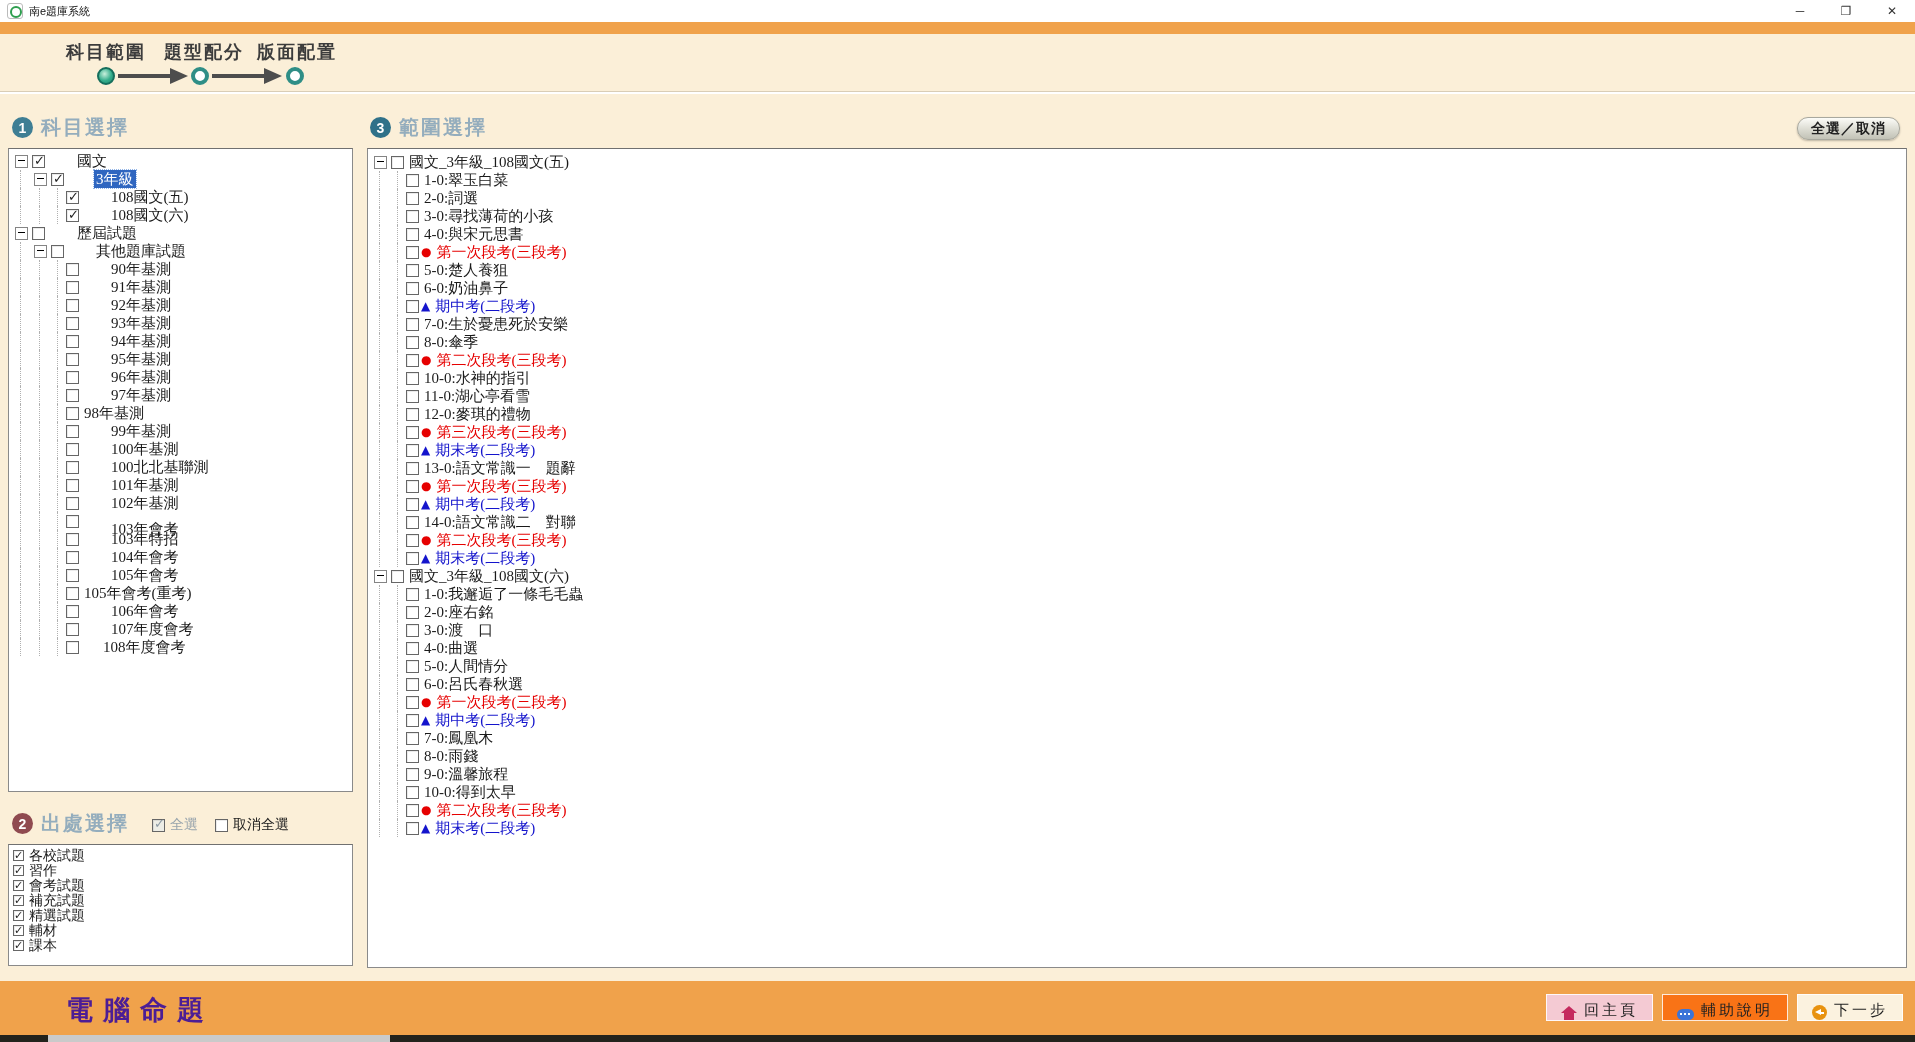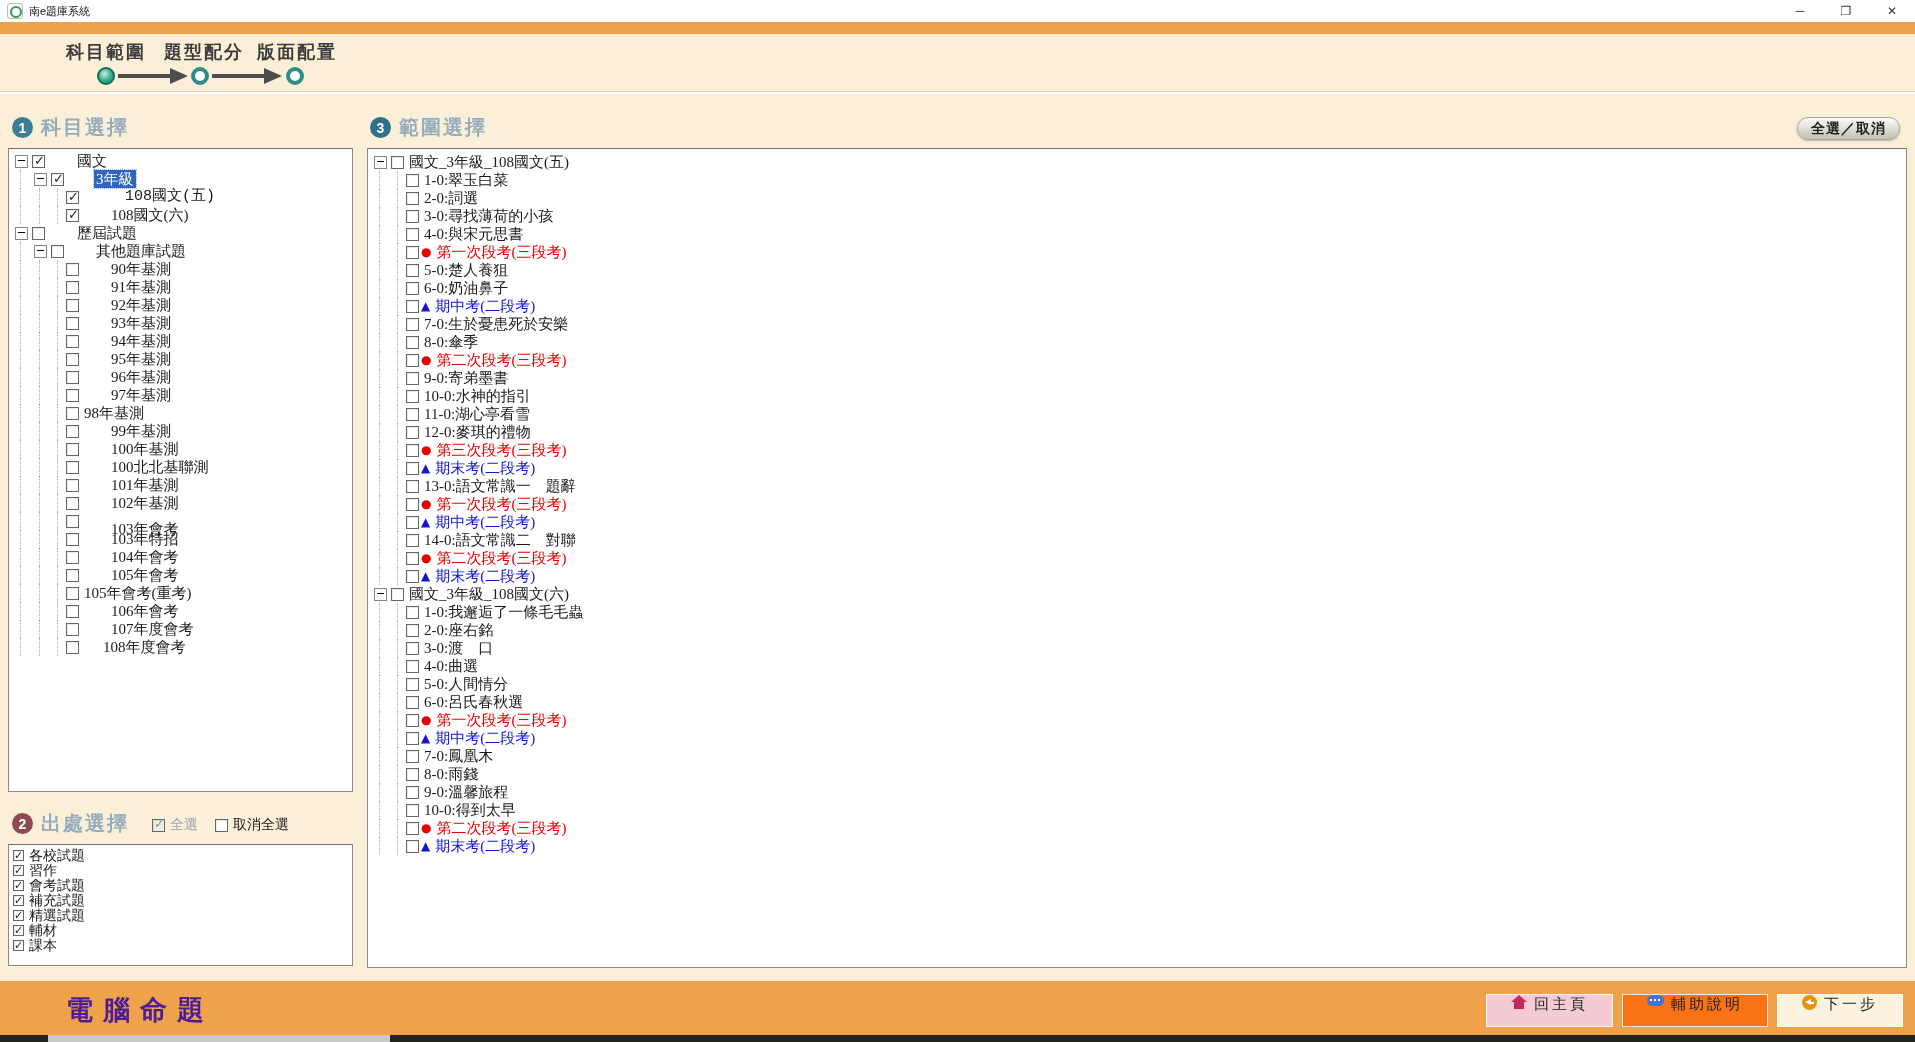--- a/index.html
+++ b/index.html
@@ -72,21 +72,21 @@
   
   .toggle-btn{position:absolute;left:1797px;top:117px;width:101px;height:21px;border-radius:11px;
               border:1px solid #A8A89E;background:linear-gradient(#FCFCF8,#D8D8CE 60%,#C2C2B6);
               font-size:14px;font-weight:bold;color:#222;display:flex;align-items:center;justify-content:center;
               letter-spacing:1px;box-shadow:0 1px 2px rgba(0,0,0,0.25);cursor:default;}
 
   
   .footer{position:absolute;left:0;top:981px;width:100%;height:54px;background:#F0A24B;}
   .brand{position:absolute;left:66px;top:11px;font-size:27px;font-weight:bold;color:#4c1d95;letter-spacing:10px;}
   .fbtns{position:absolute;right:12px;top:13px;display:flex;gap:9px;}
-  .fbtn{height:33px;min-width:75px;padding:0 24px;display:flex;align-items:flex-start;justify-content:center;gap:7px;
+  .fbtn{height:27px;min-width:75px;padding:0 14px;display:flex;align-items:flex-end;justify-content:center;gap:7px;
         font-size:15px;color:#222;letter-spacing:3px;border:1px solid rgba(255,255,255,0.85);box-sizing:border-box;cursor:default;}
   .btn-home{background:#F4CAD3;} .btn-help{background:#f97316;} .btn-next{background:#FBF2DF;}
   .home-icon{width:16px;height:14px;position:relative;flex:0 0 16px;}
   .home-icon::before{content:"";position:absolute;left:0;top:0;border-left:8px solid transparent;
         border-right:8px solid transparent;border-bottom:7px solid #C52A5E;}
   .home-icon::after{content:"";position:absolute;left:3px;top:7px;width:10px;height:7px;background:#C52A5E;}
   .help-icon{width:17px;height:11px;background:#3C74D8;border-radius:6px;position:relative;flex:0 0 17px;
         background-image:radial-gradient(circle at 4px 5px,#fff 1.2px,transparent 1.5px),
                          radial-gradient(circle at 8px 5px,#fff 1.2px,transparent 1.5px),
                          radial-gradient(circle at 12px 5px,#fff 1.2px,transparent 1.5px);}
@@ -141,21 +141,21 @@
       <span class="guide"></span>
       <span class="expander"></span>
       <span class="cbox checked"></span>
       <span class="tlabel selected" style="margin-left: 30px;">3年級</span>
     </div>
     <div class="trow">
       <span class="guide"></span>
       <span class="guide"></span>
       <span class="leaf-pad"></span>
       <span class="cbox checked"></span>
-      <span class="tlabel" style="margin-left: 44px; font-family: Liberation Mono, monospace;">108國文(五)</span>
+      <span class="tlabel" style="margin-left: 30px;">108國文(五)</span>
     </div>
     <div class="trow">
       <span class="guide"></span>
       <span class="guide"></span>
       <span class="leaf-pad"></span>
       <span class="cbox checked"></span>
       <span class="tlabel" style="margin-left: 30px;">108國文(六)</span>
     </div>
     <div class="trow">
       <span class="expander"></span>
@@ -439,26 +439,20 @@
       <span class="leaf-pad"></span>
       <span class="cbox"></span>
       <span class="tlabel">8-0:傘季</span>
     </div>
     <div class="trow">
       <span class="guide"></span>
       <span class="leaf-pad"></span>
       <span class="cbox"></span>
       <span class="marker" style="color: rgb(230, 0, 0);">●</span>
       <span class="tlabel" style="color: rgb(230, 0, 0);">第二次段考(三段考)</span>
-    </div>
-    <div class="trow">
-      <span class="guide"></span>
-      <span class="leaf-pad"></span>
-      <span class="cbox"></span>
-      <span class="tlabel">9-0:寄弟墨書</span>
     </div>
     <div class="trow">
       <span class="guide"></span>
       <span class="leaf-pad"></span>
       <span class="cbox"></span>
       <span class="tlabel">10-0:水神的指引</span>
     </div>
     <div class="trow">
       <span class="guide"></span>
       <span class="leaf-pad"></span>

